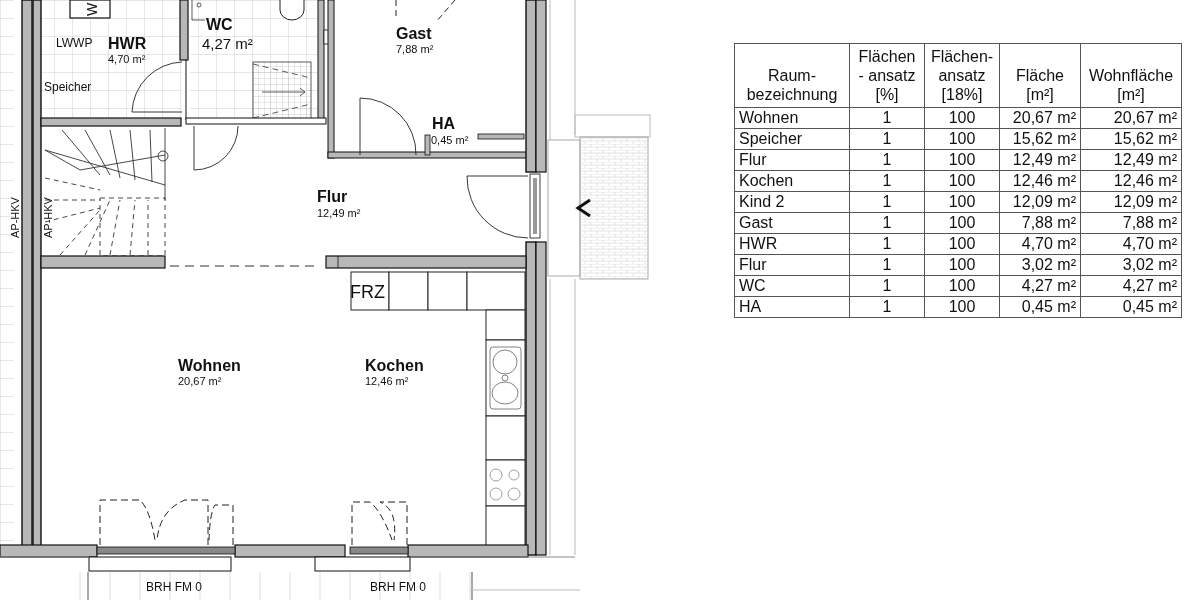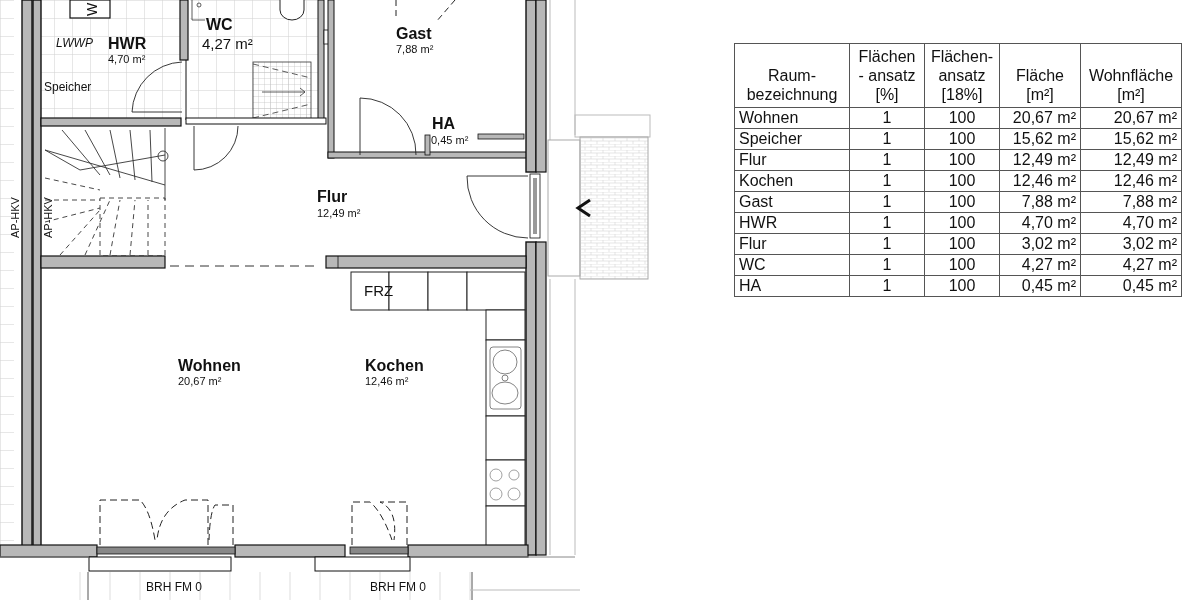--- a/index.html
+++ b/index.html
@@ -189,21 +189,21 @@
         <line x1="470" y1="572" x2="470" y2="600"></line>
   </g>
   <line x1="88" y1="572" x2="88" y2="600" stroke="#555" stroke-width="1"></line>
   <line x1="472" y1="572" x2="472" y2="600" stroke="#555" stroke-width="1"></line>
   <line x1="470" y1="590" x2="580" y2="590" stroke="#bbb" stroke-width="1"></line>
 </svg>
 
   
   <span class="lbl" style="left:84px;top:0px;font-size:14px;transform:rotate(-90deg);transform-origin:left top;top:16px;">W</span>
 
-  <span class="lbl small" style="left:56px;top:36px;font-style:italic;">LWWP</span>
+  <span class="lbl small" style="left:56px;top:36px;">LWWP</span>
   <span class="lbl rname" style="left:108px;top:35px;">HWR</span>
   <span class="lbl rarea" style="left:108px;top:53px;">4,70 m²</span>
   <span class="lbl small" style="left:44px;top:80px;">Speicher</span>
 
   <span class="lbl rname" style="left:206px;top:16px;">WC</span>
   <span class="lbl" style="left:202px;top:35px;font-size:15px;">4,27 m²</span>
 
   <span class="lbl rname" style="left:396px;top:25px;">Gast</span>
   <span class="lbl rarea" style="left:396px;top:43px;">7,88 m²</span>
 
@@ -212,21 +212,21 @@
 
   <span class="lbl rname" style="left:317px;top:188px;">Flur</span>
   <span class="lbl rarea" style="left:317px;top:207px;">12,49 m²</span>
 
   <span class="lbl rname" style="left:178px;top:357px;">Wohnen</span>
   <span class="lbl rarea" style="left:178px;top:375px;">20,67 m²</span>
 
   <span class="lbl rname" style="left:365px;top:357px;">Kochen</span>
   <span class="lbl rarea" style="left:365px;top:375px;">12,46 m²</span>
 
-  <span class="lbl" style="left:350px;top:282px;font-size:15px;margin-left:14px;">FRZ</span>
+  <span class="lbl" style="left:350px;top:282px;font-size:18px;">FRZ</span>
 
   <span class="lbl vert" style="left:9px;top:238px;">AP-HKV</span>
   <span class="lbl vert" style="left:42px;top:238px;">AP-HKV</span>
 
   <span class="lbl" style="left:146px;top:580px;font-size:12px;">BRH FM 0</span>
   <span class="lbl" style="left:370px;top:580px;font-size:12px;">BRH FM 0</span>
 </div>
 
 <table id="area-table">
   <thead>
@@ -278,20 +278,27 @@
         <td class="r">12,49 m²</td>
       </tr>
     <tr>
         <td class="l">Kochen</td>
         <td class="c">1</td>
         <td class="c">100</td>
         <td class="r">12,46 m²</td>
         <td class="r">12,46 m²</td>
       </tr>
     <tr>
+        <td class="l">Kind 2</td>
+        <td class="c">1</td>
+        <td class="c">100</td>
+        <td class="r">12,09 m²</td>
+        <td class="r">12,09 m²</td>
+      </tr>
+    <tr>
         <td class="l">Gast</td>
         <td class="c">1</td>
         <td class="c">100</td>
         <td class="r">7,88 m²</td>
         <td class="r">7,88 m²</td>
       </tr>
     <tr>
         <td class="l">HWR</td>
         <td class="c">1</td>
         <td class="c">100</td>

